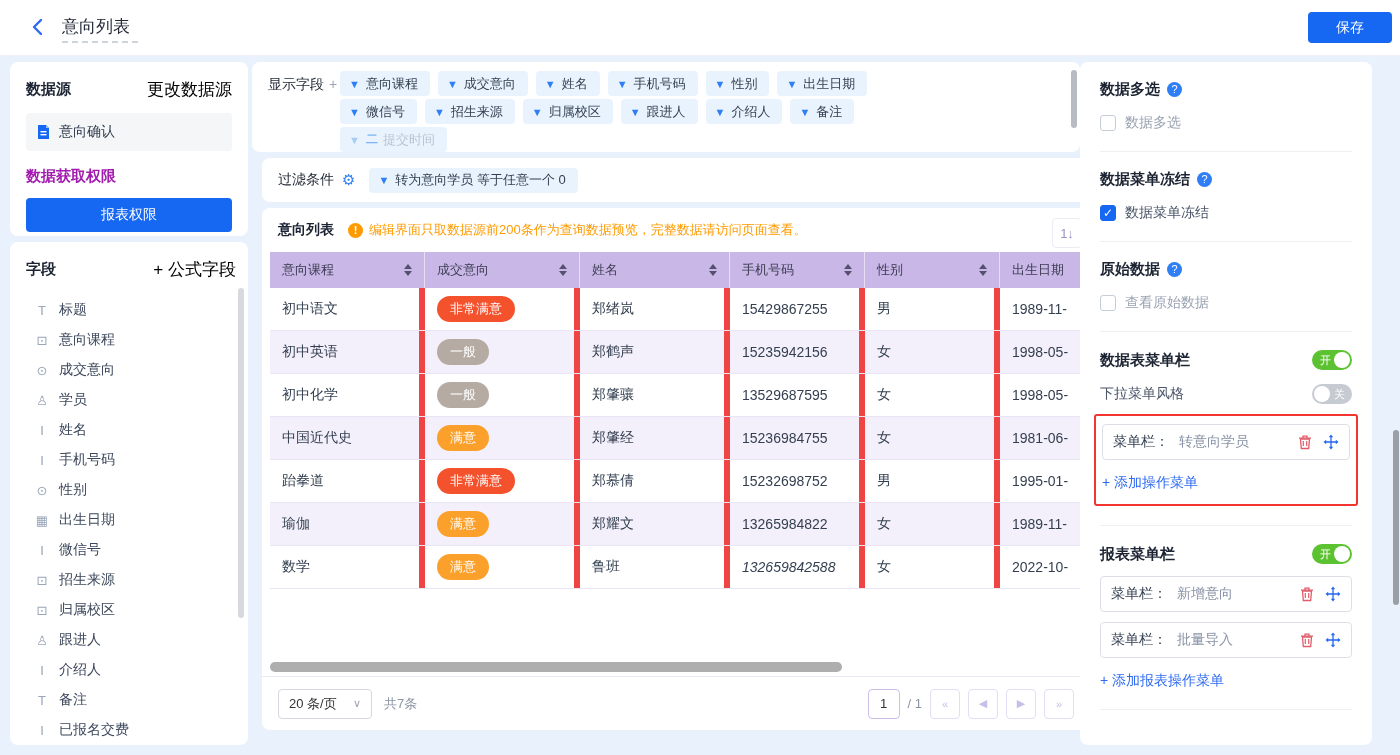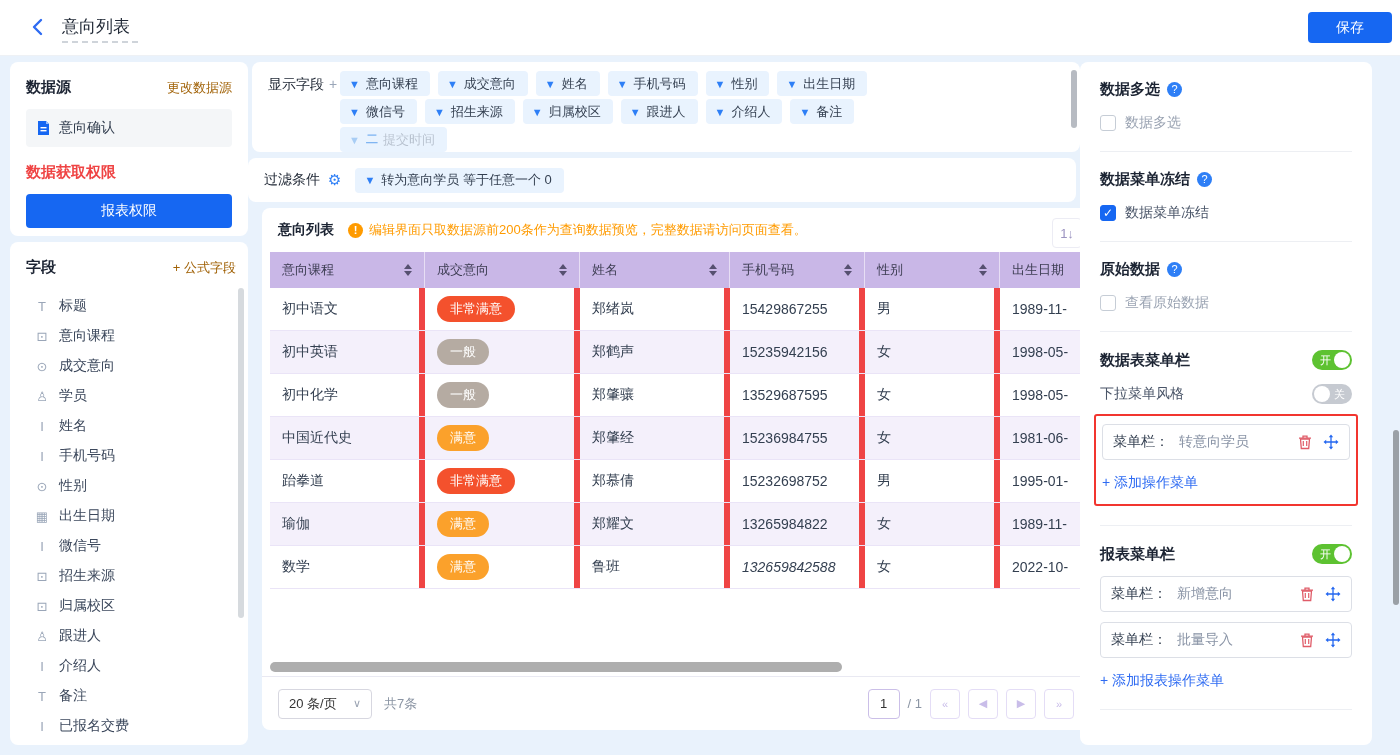--- a/index.html
+++ b/index.html
@@ -14,24 +14,24 @@
   .topbar { position:absolute; left:0; top:0; width:1400px; height:55px; background:#fff; box-shadow:0 1px 0 #eef1f5; z-index:5; }
   .back-btn { position:absolute; left:28px; top:17px; width:20px; height:20px; cursor:pointer; color:#2e6bf2; }
   .page-title { position:absolute; left:62px; top:15px; font-size:17px; color:#222a37; }
   .title-dash { position:absolute; left:62px; top:41px; width:76px; border-bottom:2px dashed #cfd4da; }
   .save-btn { position:absolute; right:8px; top:12px; width:84px; height:31px; background:#1667f2; color:#fff; border:none; border-radius:4px; font-size:14px; cursor:pointer; }
 
   
   .lp1 { left:10px; top:62px; width:238px; height:174px; padding:16px; }
   .row-between { display:flex; align-items:center; justify-content:space-between; }
   .sec-title { font-size:15px; font-weight:bold; color:#1c2433; }
-  .link { color:#a16207; font-size:13px; cursor:pointer; }
+  .link { color:#000000; font-size:17px; cursor:pointer; }
   .ds-item { margin-top:12px; height:38px; background:#f4f6f8; border-radius:4px; display:flex; align-items:center; gap:8px; padding:0 10px; color:#333f50; }
   .doc-ic { width:15px; height:16px; color:#1667f2; }
-  .perm-title { margin-top:16px; font-size:15px; font-weight:bold; color:#ef4444; }
+  .perm-title { margin-top:16px; font-size:15px; font-weight:bold; color:#a21caf; }
   .perm-btn { margin-top:12px; width:100%; height:34px; background:#1667f2; color:#fff; border:none; border-radius:4px; font-size:14px; cursor:pointer; }
 
   .lp2 { left:10px; top:242px; width:238px; height:503px; padding:16px 12px 8px 16px; overflow:hidden; }
   .fields-list { margin-top:14px; }
   .field-item { height:30px; display:flex; align-items:center; gap:9px; padding-left:8px; cursor:pointer; border-radius:4px; }
   .field-item .fic { width:16px; text-align:center; color:#9aa6b8; font-size:13px; flex:none; }
   .field-item .flb { color:#3c485c; font-size:14px; white-space:nowrap; }
   .lp2-scroll { position:absolute; right:4px; top:46px; width:6px; height:330px; background:#d6dade; border-radius:3px; }
 
   
@@ -40,21 +40,21 @@
   .df-plus { color:#9aa6b8; margin-left:5px; cursor:pointer; }
   .tag-rows { flex:1; display:flex; flex-direction:column; gap:3px; }
   .tag-row { display:flex; gap:8px; }
   .tag { height:25px; background:#e9f3fe; border-radius:4px; display:inline-flex; align-items:center; padding:0 12px 0 9px; font-size:13px; color:#333f50; cursor:pointer; white-space:nowrap; }
   .tag .caret { color:#2e7ff6; font-size:11px; margin-right:6px; }
   .tag.disabled { color:#b9c3d0; }
   .tag.disabled .caret { color:#a8cdf5; }
   .tag .lines { color:#7fb5f2; font-size:12px; margin-right:5px; font-weight:bold; }
   .mpA-scroll { position:absolute; right:3px; top:8px; width:6px; height:58px; background:#b7bbc2; border-radius:3px; }
 
-  .mpB { left:248px; top:158px; width:828px; height:44px; display:flex; align-items:center; padding:0 16px; gap:8px; }
+  .mpB { left:262px; top:158px; width:828px; height:44px; display:flex; align-items:center; padding:0 16px; gap:8px; }
   .gear { color:#2e7ff6; font-size:15px; cursor:pointer; margin-right:6px; }
 
   .mpC { left:262px; top:208px; width:828px; height:522px; display:flex; flex-direction:column; overflow:hidden; }
   .tbl-headbar { height:44px; display:flex; align-items:center; padding:0 16px; gap:14px; flex:none; }
   .tbl-title { font-weight:bold; color:#1c2433; }
   .warn { display:flex; align-items:center; gap:6px; color:#ff9b00; font-size:13px; }
   .circ { width:15px; height:15px; border-radius:50%; color:#fff; font-size:11px; line-height:15px; text-align:center; flex:none; font-weight:bold; }
   .circ.orange { background:#ff9b00; }
   .circ.blue { background:#2e7ff6; font-weight:normal; }
   .sort-btn { position:absolute; right:8px; top:10px; width:30px; height:30px; border:1px solid #ececf4; border-radius:4px; background:#fff; color:#9b93c0; font-size:13px; cursor:pointer; }

